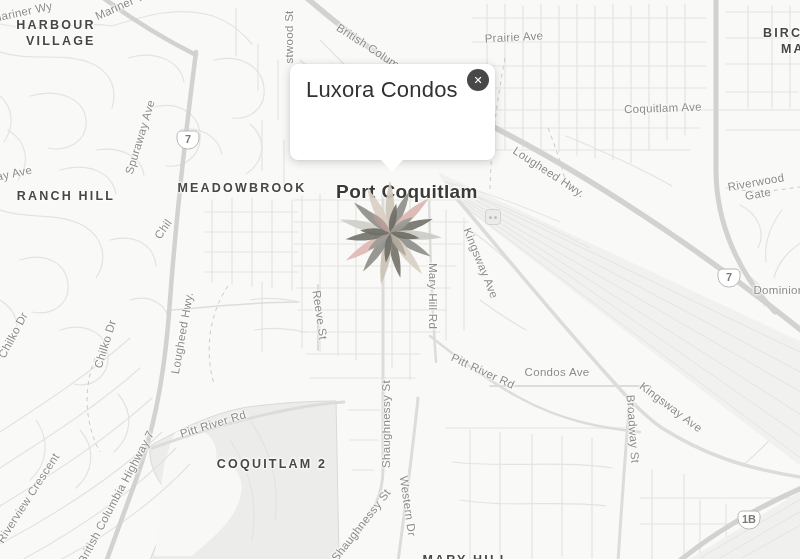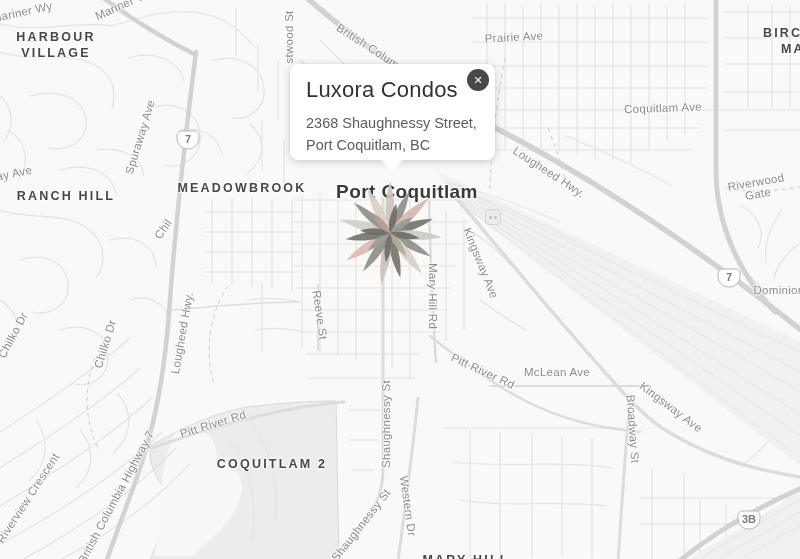--- a/index.html
+++ b/index.html
@@ -87,21 +87,21 @@
       <path class="major" d="M98,-6 C135,22 170,42 196,55" stroke-width="4.5"></path>
       <path class="major" d="M196,52 C186,130 176,220 170,300 C164,390 150,440 136,480 C126,508 116,535 106,562" stroke-width="4.5"></path>
       <path class="major" d="M300,-8 C360,45 440,100 505,133 C610,188 720,265 806,334" stroke-width="5.5"></path>
       <path class="major" d="M716,-6 V170 C716,225 740,275 775,312" stroke-width="5"></path>
       <path class="major" d="M806,486 C760,506 715,532 678,562" stroke-width="5"></path>
     </g>
   </svg>
 
   <div id="labels">
       <div class="lab city" style="left: 407px; top: 192px; transform: translate(-50%, -50%) rotate(0deg);">Port Coquitlam</div>
-      <div class="lab area" style="left: 56px; top: 46px; transform: translate(-50%, -50%) rotate(0deg);">HARBOUR
+      <div class="lab area" style="left: 56px; top: 34px; transform: translate(-50%, -50%) rotate(0deg); text-align: right;">HARBOUR
 VILLAGE</div>
       <div class="lab area" style="left: 66px; top: 197px; transform: translate(-50%, -50%) rotate(0deg);">RANCH HILL</div>
       <div class="lab area" style="left: 242px; top: 189px; transform: translate(-50%, -50%) rotate(0deg);">MEADOWBROOK</div>
       <div class="lab area" style="left: 810px; top: 42px; transform: translate(-50%, -50%) rotate(0deg);">BIRCHLAND
 MANOR</div>
       <div class="lab area" style="left: 272px; top: 465px; transform: translate(-50%, -50%) rotate(0deg); text-align: center;">COQUITLAM 2</div>
       <div class="lab area" style="left: 466px; top: 539px; transform: translate(-50%, -50%) rotate(0deg); margin-top: 22px;">MARY HILL</div>
       <div class="lab street" style="left: 22px; top: 12px; transform: translate(-50%, -50%) rotate(-12deg);">Mariner Wy</div>
       <div class="lab street" style="left: 124px; top: 4px; transform: translate(-50%, -50%) rotate(-24deg);">Mariner Wy</div>
       <div class="lab street" style="left: 140px; top: 137px; transform: translate(-50%, -50%) rotate(-73deg);">Spuraway Ave</div>
@@ -115,31 +115,31 @@
       <div class="lab street" style="left: 779px; top: 290px; transform: translate(-50%, -50%) rotate(0deg);">Dominion</div>
       <div class="lab street" style="left: 163px; top: 229px; transform: translate(-50%, -50%) rotate(-55deg);">Chil</div>
       <div class="lab street" style="left: 13px; top: 335px; transform: translate(-50%, -50%) rotate(-62deg);">Chilko Dr</div>
       <div class="lab street" style="left: 105px; top: 344px; transform: translate(-50%, -50%) rotate(-73deg);">Chilko Dr</div>
       <div class="lab street" style="left: 182px; top: 333px; transform: translate(-50%, -50%) rotate(-80deg);">Lougheed Hwy.</div>
       <div class="lab street" style="left: 481px; top: 263px; transform: translate(-50%, -50%) rotate(68deg);">Kingsway Ave</div>
       <div class="lab street" style="left: 433px; top: 296px; transform: translate(-50%, -50%) rotate(90deg);">Mary Hill Rd</div>
       <div class="lab street" style="left: 320px; top: 315px; transform: translate(-50%, -50%) rotate(82deg);">Reeve St</div>
       <div class="lab street" style="left: 386px; top: 424px; transform: translate(-50%, -50%) rotate(-90deg);">Shaughnessy St</div>
       <div class="lab street" style="left: 483px; top: 371px; transform: translate(-50%, -50%) rotate(25deg);">Pitt River Rd</div>
-      <div class="lab street" style="left: 557px; top: 372px; transform: translate(-50%, -50%) rotate(0deg);">McLean Ave</div>
+      <div class="lab street" style="left: 557px; top: 372px; transform: translate(-50%, -50%) rotate(0deg);">Condos Ave</div>
       <div class="lab street" style="left: 671px; top: 407px; transform: translate(-50%, -50%) rotate(37deg);">Kingsway Ave</div>
       <div class="lab street" style="left: 633px; top: 429px; transform: translate(-50%, -50%) rotate(86deg);">Broadway St</div>
       <div class="lab street" style="left: 213px; top: 424px; transform: translate(-50%, -50%) rotate(-17deg);">Pitt River Rd</div>
       <div class="lab street" style="left: 28px; top: 498px; transform: translate(-50%, -50%) rotate(-57deg);">Riverview Crescent</div>
       <div class="lab street" style="left: 116px; top: 497px; transform: translate(-50%, -50%) rotate(-62deg);">British Columbia Highway 7</div>
       <div class="lab street" style="left: 361px; top: 525px; transform: translate(-50%, -50%) rotate(-52deg);">Shaughnessy St</div>
       <div class="lab street" style="left: 408px; top: 506px; transform: translate(-50%, -50%) rotate(82deg);">Western Dr</div>
       <div class="shield" style="left: 188px; top: 140px;">7</div>
       <div class="shield" style="left: 729px; top: 278px;">7</div>
-      <div class="shield" style="left: 749px; top: 520px;">3B</div>
+      <div class="shield" style="left: 749px; top: 520px;">1B</div>
     </div>
 
   <div id="transit-icon" style="left: 485px; top: 209px;">
       <i></i>
       <i></i>
     </div>
 
   <svg id="flower-svg" width="800" height="559" viewBox="0 0 800 559">
     <g id="flower-group">
         <path d="M0 0 C 6 -13, 6 -31.2, 0 -52 C -6 -31.2, -6 -13, 0 0 Z" fill="#cdc4b8" fill-opacity="0.92" transform="translate(390,233) rotate(0)"></path>
@@ -165,19 +165,18 @@
         <path d="M0 0 C 4.5 -7, 4.5 -16.8, 0 -28 C -4.5 -16.8, -4.5 -7, 0 0 Z" fill="#9a9a94" fill-opacity="0.92" transform="translate(390,233) rotate(232)"></path>
         <path d="M0 0 C 4.5 -7.5, 4.5 -18, 0 -30 C -4.5 -18, -4.5 -7.5, 0 0 Z" fill="#6e6e66" fill-opacity="0.92" transform="translate(390,233) rotate(275)"></path>
         <path d="M0 0 C 4.5 -7, 4.5 -16.8, 0 -28 C -4.5 -16.8, -4.5 -7, 0 0 Z" fill="#b49a96" fill-opacity="0.92" transform="translate(390,233) rotate(318)"></path>
       </g>
   </svg>
 
   <div class="popup">
     <button class="close">✕</button>
     <div class="title">Luxora Condos</div>
     <div class="addr">
-      <span>2368 Shaughnessy Street,</span><br>
-      <span>Port Coquitlam, BC</span>
+      <br>
     </div>
     <div class="tail"></div>
   </div>
 
 </div>
 
 </body></html>

